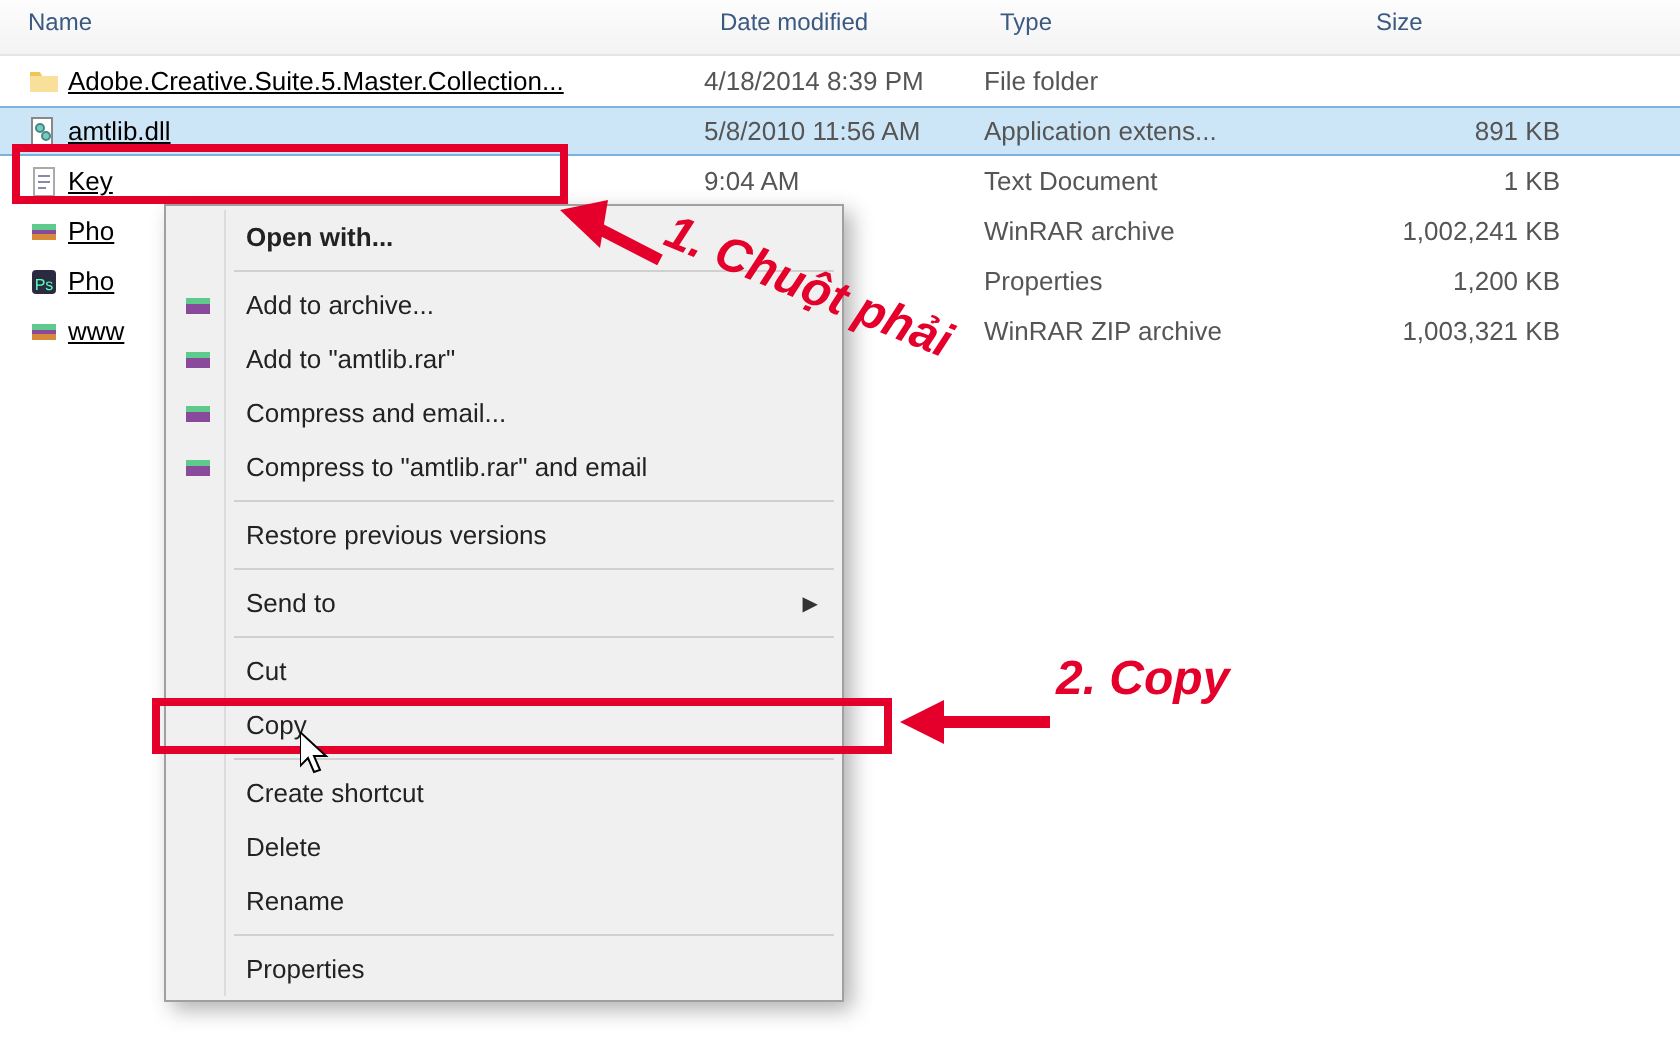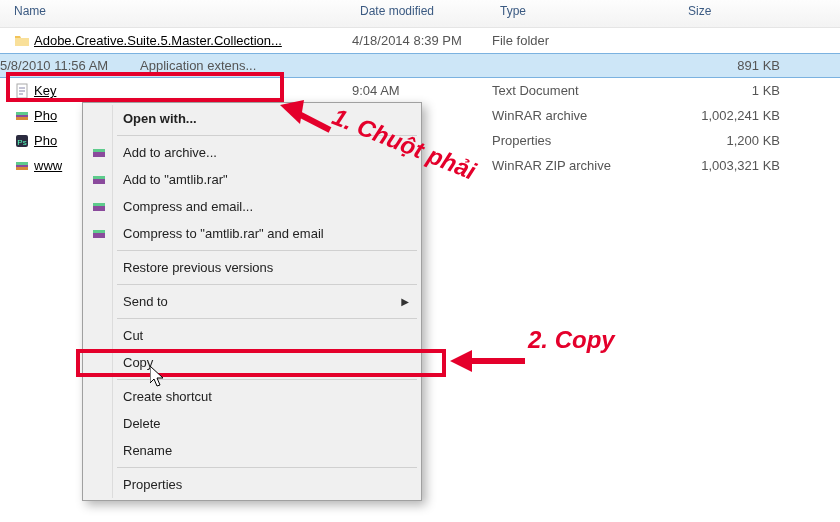--- a/index.html
+++ b/index.html
@@ -153,20 +153,30 @@
           </svg>
       </span>
       <span>Adobe.Creative.Suite.5.Master.Collection...</span>
     </div>
     <div class="cell-date">4/18/2014 8:39 PM</div>
     <div class="cell-type">File folder</div>
     <div class="cell-size"></div>
   </div>
 
   <div class="file-row selected">
+    <div class="cell-name">
+      <span class="icon">
+        <svg viewBox="0 0 16 16">
+            <rect x="2" y="1" width="10" height="14" fill="#fff" stroke="#888"></rect>
+            <circle cx="6" cy="6" r="2" fill="#7cb" stroke="#488"></circle>
+            <circle cx="9" cy="10" r="2" fill="#7cb" stroke="#488"></circle>
+          </svg>
+      </span>
+      <span>amtlib.dll</span>
+    </div>
     <div class="cell-date">5/8/2010 11:56 AM</div>
     <div class="cell-type">Application extens...</div>
     <div class="cell-size">891 KB</div>
   </div>
 
   <div class="file-row">
     <div class="cell-name">
       <span class="icon">
         <svg viewBox="0 0 16 16">
             <rect x="3" y="1" width="10" height="14" fill="#fff" stroke="#aaa"></rect>

